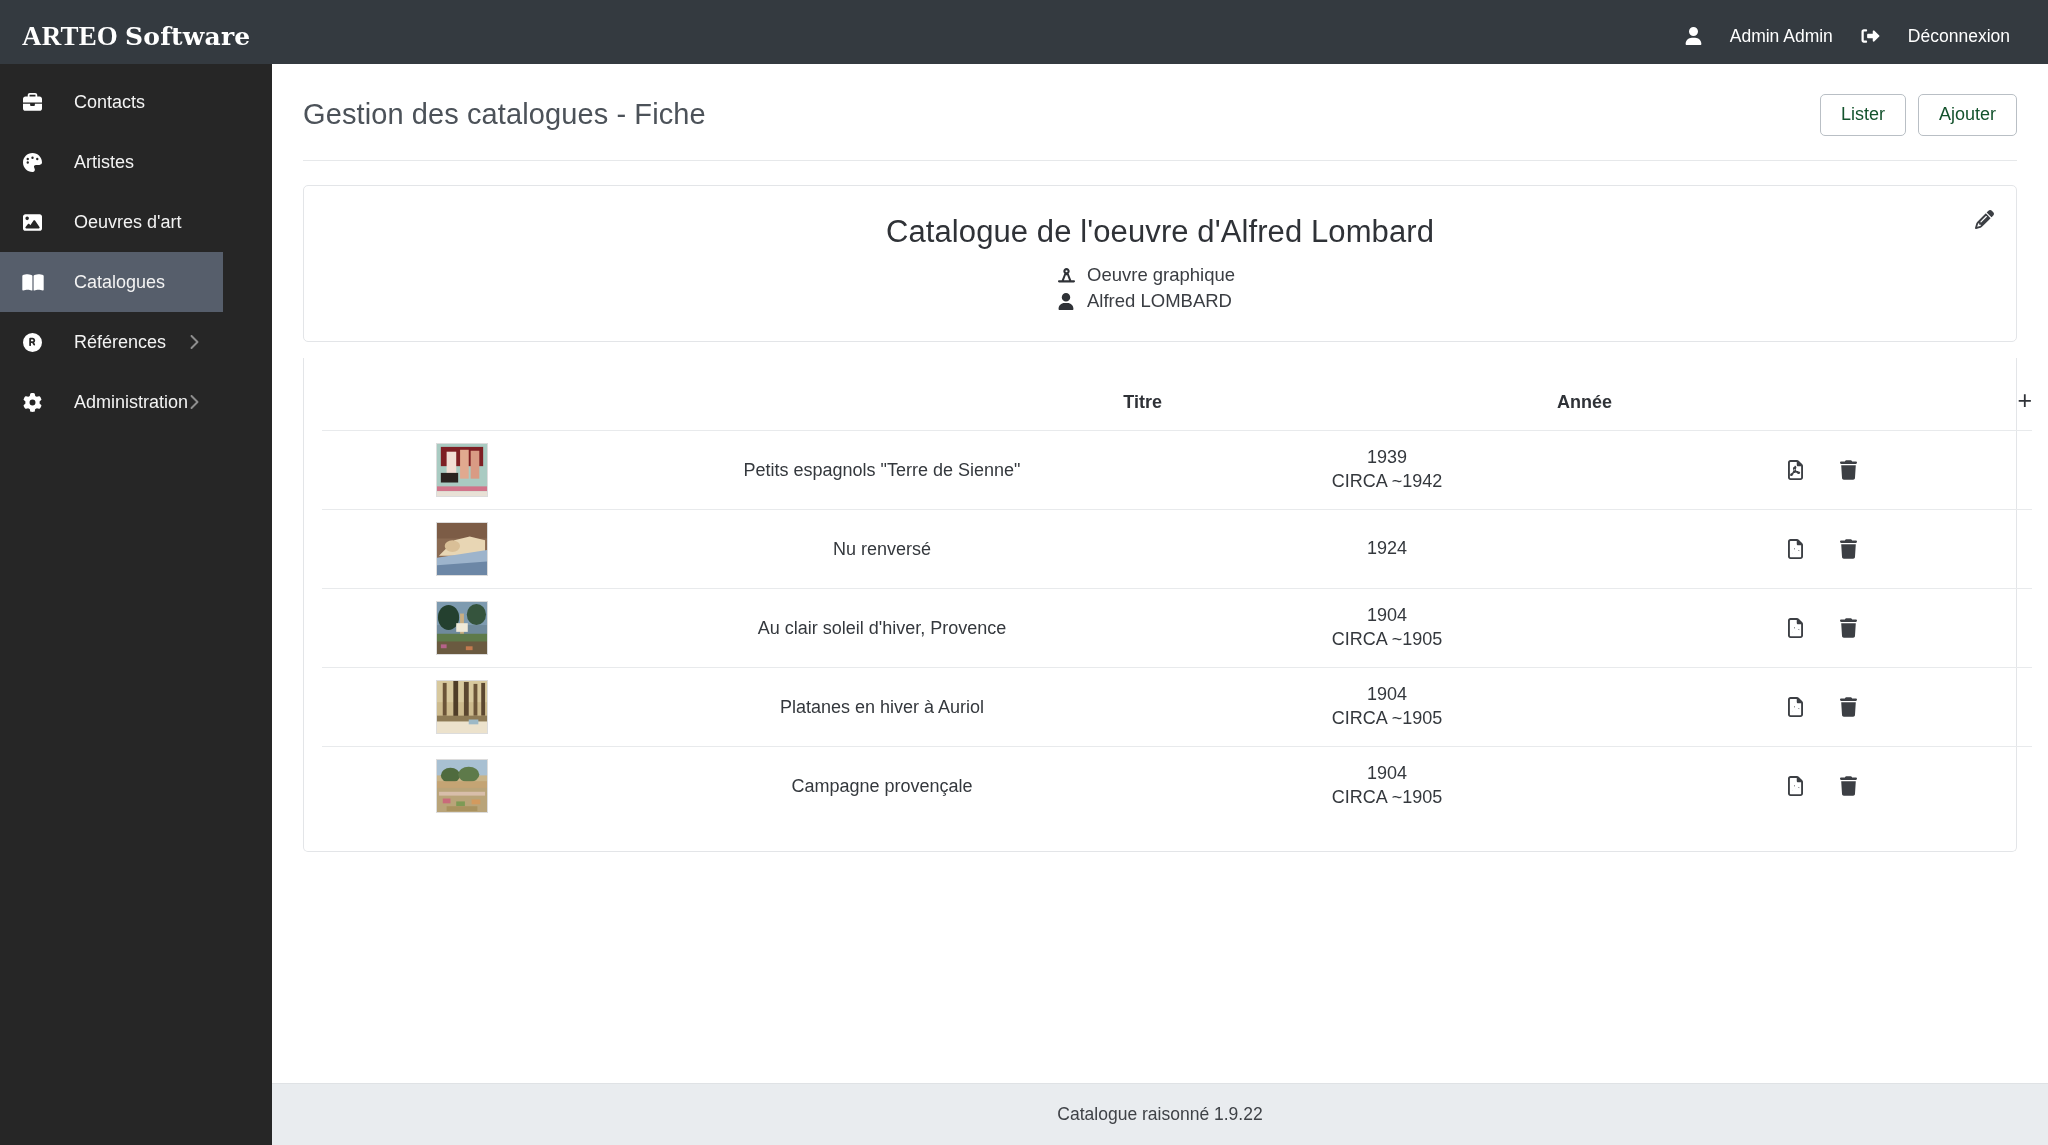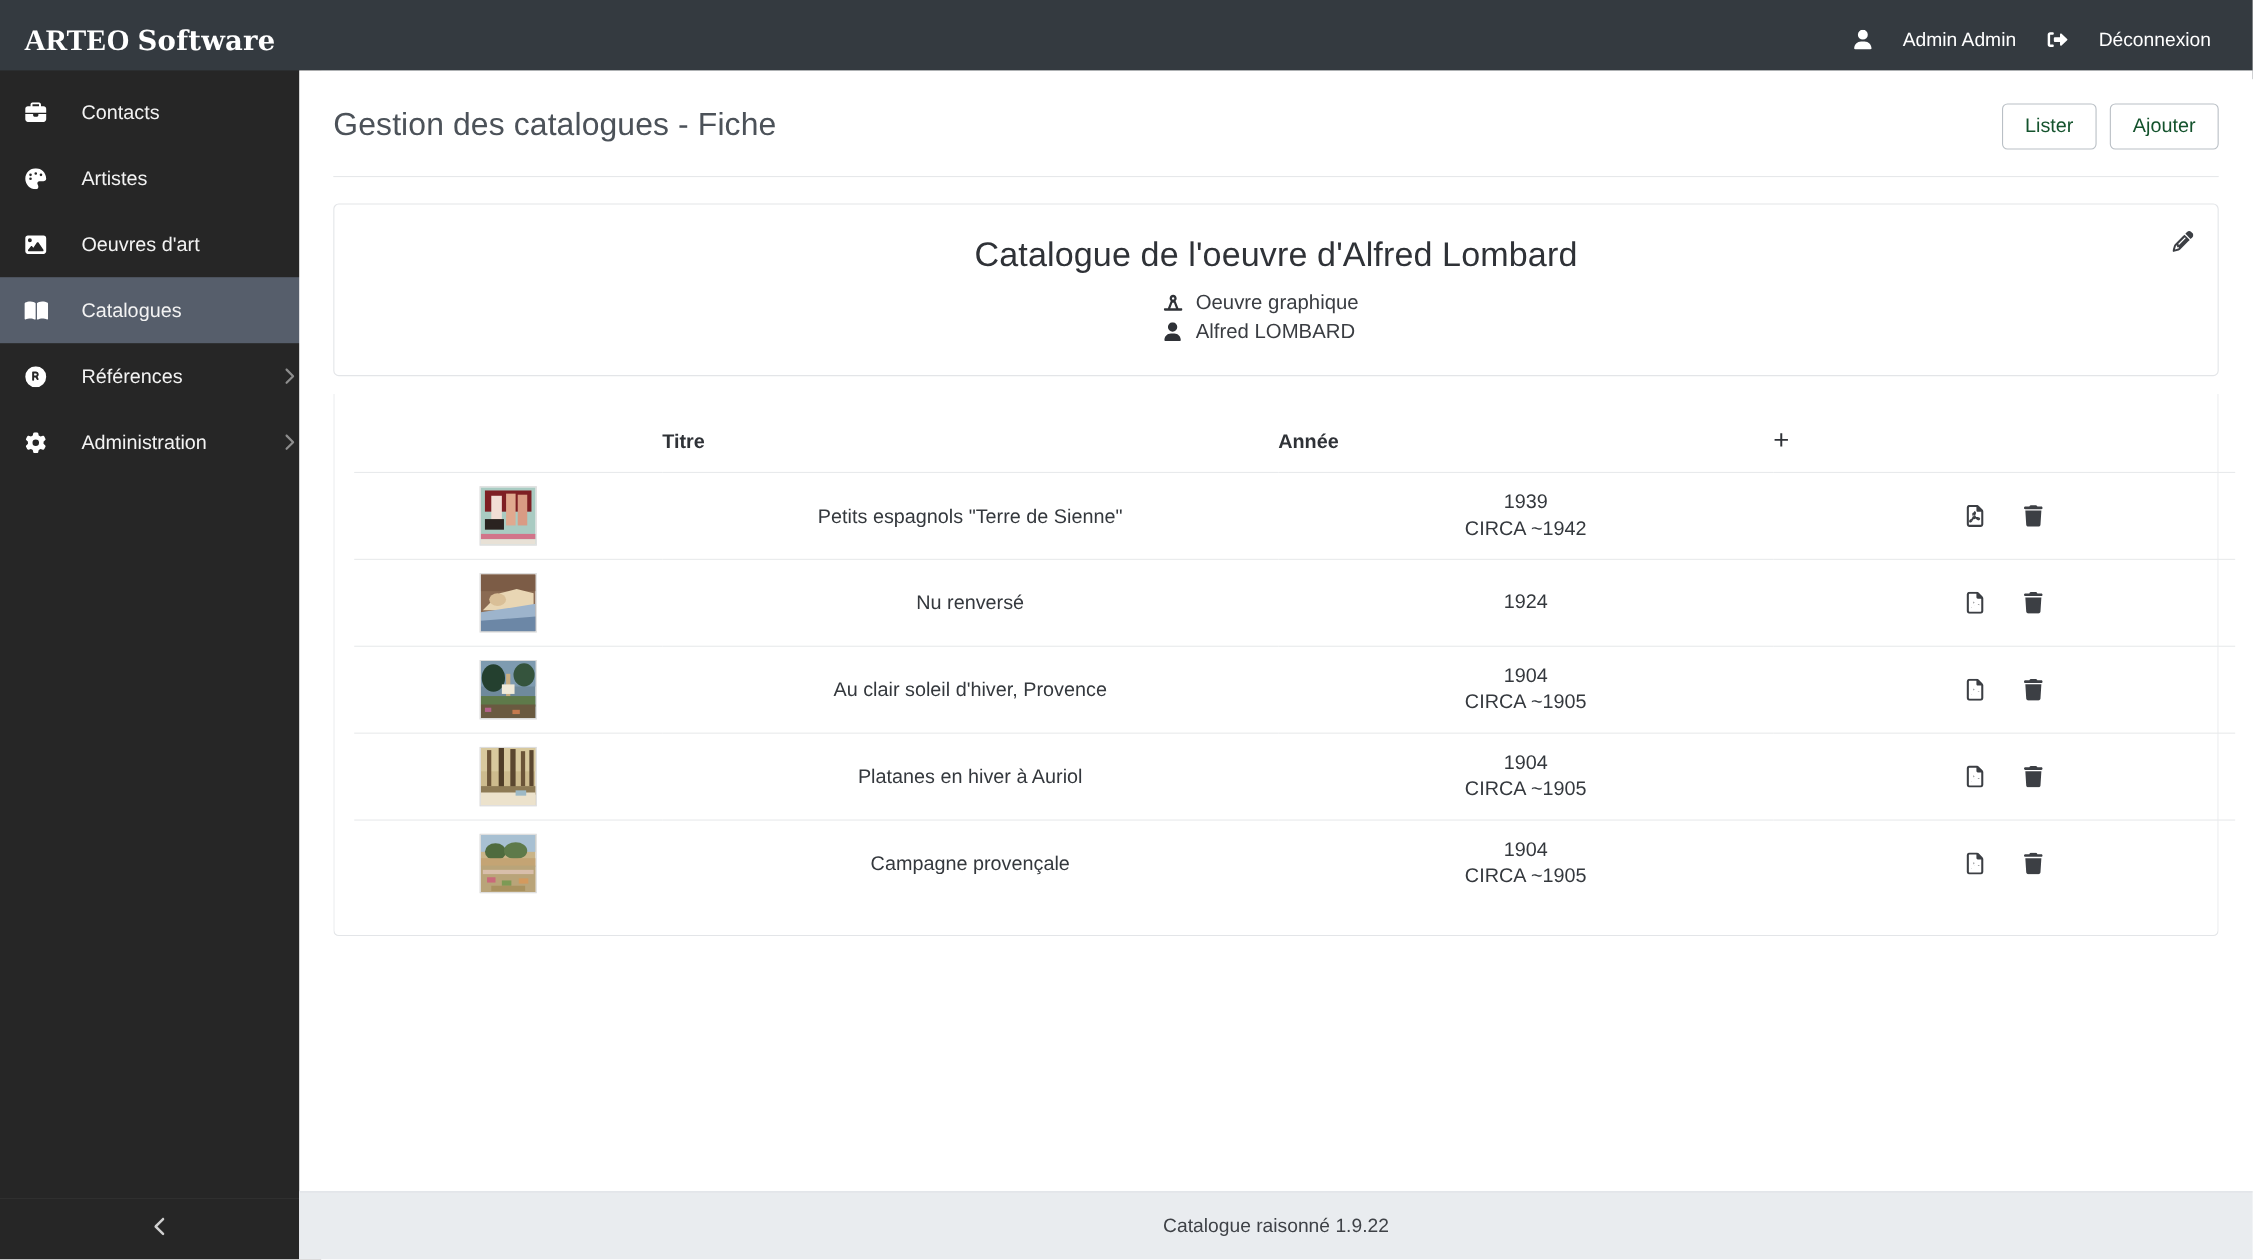--- a/index.html
+++ b/index.html
@@ -41,21 +41,21 @@
     white-space: nowrap;
     cursor: pointer;
   }
   .topbar-item svg { display: block; }
 
   
   .sidebar {
     position: absolute; top: 64px; left: 0;
     width: 292px; height: 1081px;
     background: #262626;
-    display: flex; flex-direction: column;
+    display: flex; flex-direction: row;
   }
   .nav { flex: 0 0 auto; padding-top: 8px; }
   .nav-item {
     display: flex; align-items: center;
     height: 60px;
     padding: 0 24px 0 22px;
     color: #f3f3f3;
     font-size: 18px;
     cursor: pointer;
     position: relative;
@@ -166,21 +166,21 @@
     border-radius: 0 0 5px 5px;
     background: #fff;
     margin-top: 16px;
     padding: 14px 18px 26px 18px;
   }
   table.oeuvres { width: 100%; border-collapse: collapse; table-layout: fixed; }
   table.oeuvres thead th {
     font-size: 18px; font-weight: 700; color: #2f3237;
     padding: 18px 0 16px 0;
     border-bottom: 1px solid #e8eaec;
-    text-align: left;
+    text-align: right;
   }
   .col-thumb { width: 280px; }
   .col-titre  { width: 560px; }
   .col-annee  { width: 450px; }
   .col-actions{ width: 420px; }
   .plus-head { font-size: 25px; font-weight: 400; line-height: .8; cursor: pointer; }
 
   table.oeuvres tbody tr { border-bottom: 1px solid #e8eaec; }
   table.oeuvres tbody tr:last-child { border-bottom: none; }
   table.oeuvres td {

